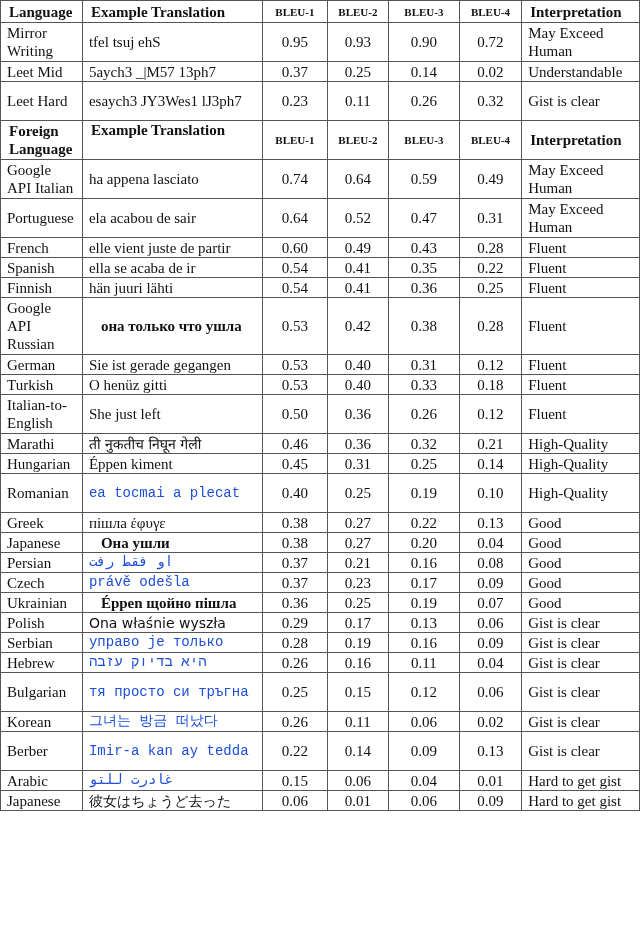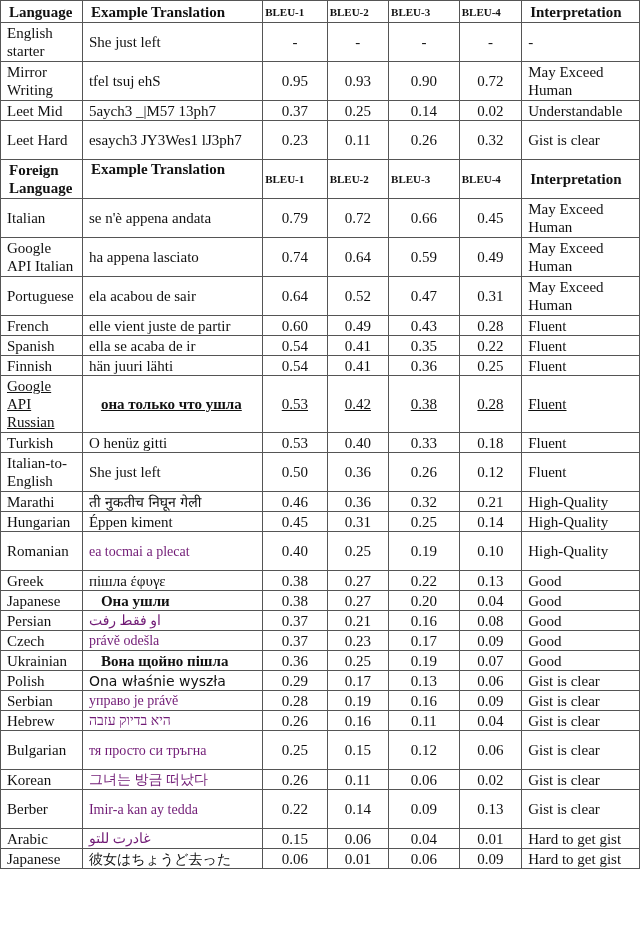--- a/index.html
+++ b/index.html
@@ -13,28 +13,28 @@
     color: #111;
   }
   td, th {
     border: 1px solid #555;
     padding: 0 6px;
     line-height: 18px;
     vertical-align: middle;
   }
   th { font-weight: bold; text-align: left; padding-left: 8px; }
   th.h-big { font-size: 15px; }
-  th.h-bleu { font-size: 11px; padding: 0 2px; }
+  th.h-bleu { font-size: 11px; text-align: center; padding: 0 2px; }
   td.num { text-align: center; }
-  td.mono { font-family: Liberation Serif, serif; color: #701a75; font-size: 14px; line-height: 19px; }
+  td.mono { font-family: Liberation Mono, monospace; color: #1d4ed8; font-size: 14px; line-height: 19px; }
   td.sans { font-family: "DejaVu Sans", "Liberation Sans", sans-serif; font-size: 14px; }
   td.cyr-bold { font-weight: bold; padding-left: 18px; }
   tr.h1 td { height: 19px; }
   tr.h2 td { height: 38px; }
-  tr.h3 td { height: 56px; text-decoration: underline; }
+  tr.h3 td { height: 56px; }
   tr.head th { height: 21px; }
   tr.head2 th { height: 38px; }
   .col-lang { width: 80px; }
   .col-ex { width: 176px; }
   .col-b { width: 63px; }
   .col-b2 { width: 60px; }
   .col-b3 { width: 69px; }
   .col-b4 { width: 61px; }
   .col-int { width: 115px; }
 </style>
@@ -54,29 +54,20 @@
   <tbody id="tbody">
     <tr class="head">
       <th class="h-big">Language</th>
       <th class="h-big">Example Translation</th>
       <th class="h-bleu">BLEU-1</th>
       <th class="h-bleu">BLEU-2</th>
       <th class="h-bleu">BLEU-3</th>
       <th class="h-bleu">BLEU-4</th>
       <th class="h-big">Interpretation</th>
     </tr>
-  <tr class="h2">
-        <td class="">English starter</td>
-        <td class="">She just left</td>
-        <td class="num">-</td>
-        <td class="num">-</td>
-        <td class="num">-</td>
-        <td class="num">-</td>
-        <td class="">-</td>
-      </tr>
       <tr class="h2">
         <td class="">Mirror Writing</td>
         <td class="">tfel tsuj ehS</td>
         <td class="num">0.95</td>
         <td class="num">0.93</td>
         <td class="num">0.90</td>
         <td class="num">0.72</td>
         <td class="">May Exceed Human</td>
       </tr>
       <tr class="h1">
@@ -100,29 +91,20 @@
       <tr class="head2">
         <th class="h-big">Foreign Language</th>
         <th class="h-big" style="vertical-align: top;">Example Translation</th>
         <th class="h-bleu">BLEU-1</th>
         <th class="h-bleu">BLEU-2</th>
         <th class="h-bleu">BLEU-3</th>
         <th class="h-bleu">BLEU-4</th>
         <th class="h-big">Interpretation</th>
       </tr>
       <tr class="h2">
-        <td class="">Italian</td>
-        <td class="">se n'è appena andata</td>
-        <td class="num">0.79</td>
-        <td class="num">0.72</td>
-        <td class="num">0.66</td>
-        <td class="num">0.45</td>
-        <td class="">May Exceed Human</td>
-      </tr>
-      <tr class="h2">
         <td class="">Google API Italian</td>
         <td class="">ha appena lasciato</td>
         <td class="num">0.74</td>
         <td class="num">0.64</td>
         <td class="num">0.59</td>
         <td class="num">0.49</td>
         <td class="">May Exceed Human</td>
       </tr>
       <tr class="h2">
         <td class="">Portuguese</td>
@@ -163,20 +145,29 @@
       <tr class="h3">
         <td class="">Google API Russian</td>
         <td class="cyr-bold">она только что ушла</td>
         <td class="num">0.53</td>
         <td class="num">0.42</td>
         <td class="num">0.38</td>
         <td class="num">0.28</td>
         <td class="">Fluent</td>
       </tr>
       <tr class="h1">
+        <td class="">German</td>
+        <td class="">Sie ist gerade gegangen</td>
+        <td class="num">0.53</td>
+        <td class="num">0.40</td>
+        <td class="num">0.31</td>
+        <td class="num">0.12</td>
+        <td class="">Fluent</td>
+      </tr>
+      <tr class="h1">
         <td class="">Turkish</td>
         <td class="">O henüz gitti</td>
         <td class="num">0.53</td>
         <td class="num">0.40</td>
         <td class="num">0.33</td>
         <td class="num">0.18</td>
         <td class="">Fluent</td>
       </tr>
       <tr class="h2">
         <td class="">Italian-to-English</td>
@@ -245,39 +236,39 @@
         <td class="">Czech</td>
         <td class="mono">právě odešla</td>
         <td class="num">0.37</td>
         <td class="num">0.23</td>
         <td class="num">0.17</td>
         <td class="num">0.09</td>
         <td class="">Good</td>
       </tr>
       <tr class="h1">
         <td class="">Ukrainian</td>
-        <td class="cyr-bold">Вона щойно пішла</td>
+        <td class="cyr-bold">Éppen щойно пішла</td>
         <td class="num">0.36</td>
         <td class="num">0.25</td>
         <td class="num">0.19</td>
         <td class="num">0.07</td>
         <td class="">Good</td>
       </tr>
       <tr class="h1">
         <td class="">Polish</td>
         <td class="sans">Ona właśnie wyszła</td>
         <td class="num">0.29</td>
         <td class="num">0.17</td>
         <td class="num">0.13</td>
         <td class="num">0.06</td>
         <td class="">Gist is clear</td>
       </tr>
       <tr class="h1">
         <td class="">Serbian</td>
-        <td class="mono">управо је právě</td>
+        <td class="mono">управо је только</td>
         <td class="num">0.28</td>
         <td class="num">0.19</td>
         <td class="num">0.16</td>
         <td class="num">0.09</td>
         <td class="">Gist is clear</td>
       </tr>
       <tr class="h1">
         <td class="">Hebrew</td>
         <td class="mono">היא בדיוק עזבה</td>
         <td class="num">0.26</td>

